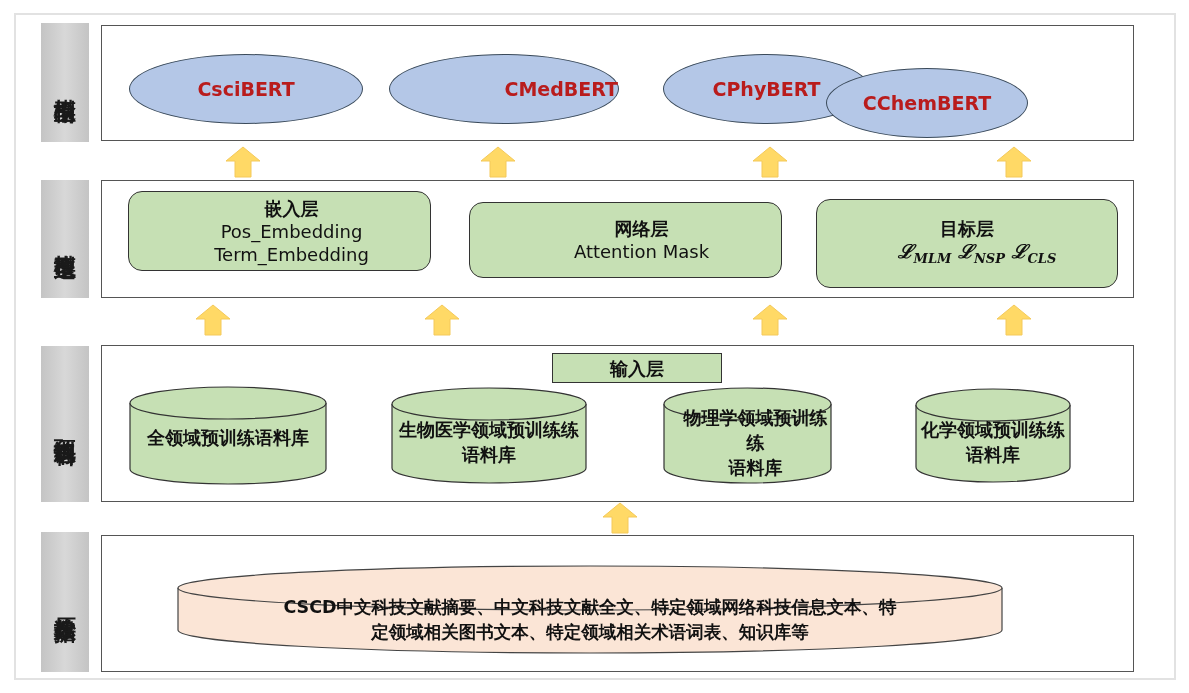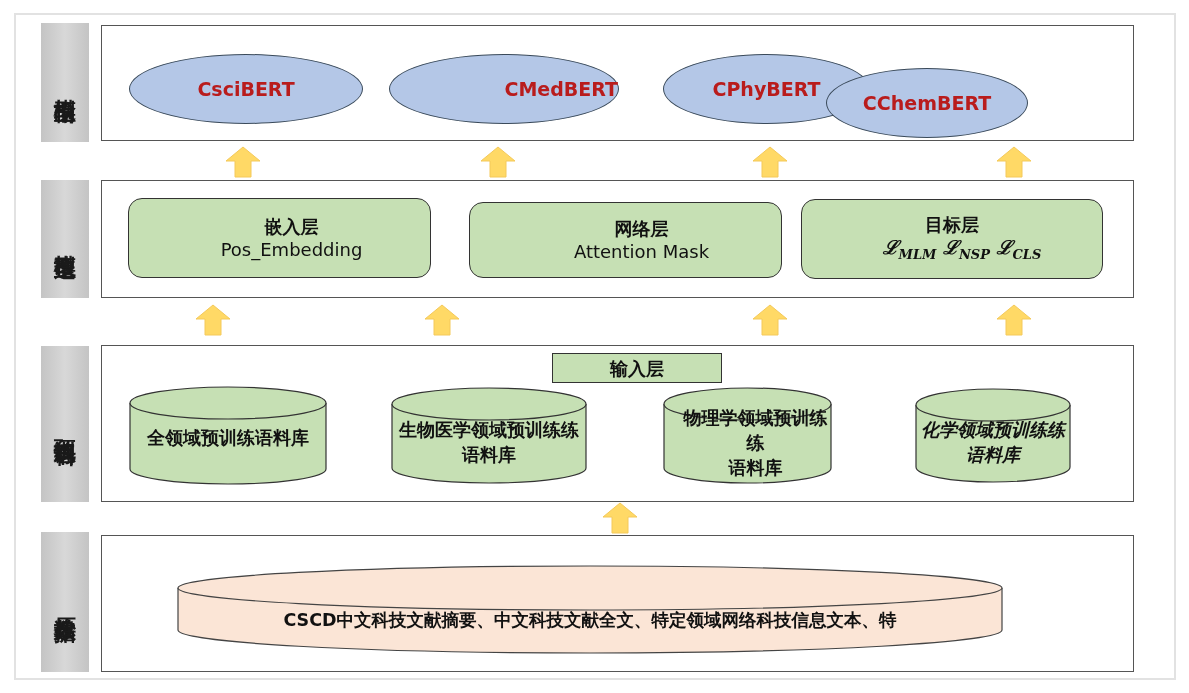--- a/index.html
+++ b/index.html
@@ -65,29 +65,30 @@
     <polygon points="18,1 35,15 26,15 26,31 10,31 10,15 1,15" fill="#ffd966" stroke="#f4c95a" stroke-width="1"></polygon>
   </svg>
 <svg class="arrow" style="left:996px;top:146px;">
     <polygon points="18,1 35,15 26,15 26,31 10,31 10,15 1,15" fill="#ffd966" stroke="#f4c95a" stroke-width="1"></polygon>
   </svg>
 
 <div class="side" style="top:180px;height:118px;">
   <span>模型改造</span>
 </div>
 <div class="panel" style="top:180px;height:118px;">
-  <div class="node rbox" style="left:26px;top:17px;width:303px;height:80px;padding-left:24px;">
+  <div class="node rbox" style="left:26px;top:10px;width:303px;height:80px;padding-left:24px;">
     <span class="zh">嵌入层</span>
     <span>Pos_Embedding</span>
+    <span>Term_Embedding</span>
   </div>
   <div class="node rbox" style="left:367px;top:21px;width:313px;height:76px;padding-left:32px;">
     <span class="zh">网络层</span>
     <span>Attention Mask</span>
   </div>
-  <div class="node rbox" style="left:699px;top:18px;width:302px;height:80px;">
+  <div class="node rbox" style="left:714px;top:18px;width:302px;height:89px;">
     <span class="zh">目标层</span>
     <span class="loss">
       <span>ℒ</span><sub>MLM</sub>
       <span>ℒ</span><sub>NSP</sub>
       <span>ℒ</span><sub>CLS</sub>
     </span>
   </div>
 </div>
 
 <svg class="arrow" style="left:195px;top:304px;">
@@ -133,21 +134,21 @@
   <div class="cyl" style="left:561px;top:41px;width:169px;height:96px;">
     <svg width="169" height="96">
         <path d="M1,17 L1,81 A83.5,15 0 0 0 168,81 L168,17" fill="#c6e0b4" stroke="#333" stroke-width="1.2"></path>
         <ellipse cx="84.5" cy="17" rx="83.5" ry="16" fill="#c6e0b4" stroke="#333" stroke-width="1.2"></ellipse>
       </svg>
     <div class="txt" style="top:28px;bottom:14px;padding-left:16px;">
         <span>物理学领域预训练练</span>
         <span>语料库</span>
       </div>
   </div>
-  <div class="cyl" style="left:813px;top:42px;width:156px;height:94px;font-style:italic;">
+  <div class="cyl" style="left:813px;top:42px;width:156px;height:94px;">
     <svg width="156" height="94">
         <path d="M1,17 L1,79 A77,15 0 0 0 155,79 L155,17" fill="#c6e0b4" stroke="#333" stroke-width="1.2"></path>
         <ellipse cx="78" cy="17" rx="77" ry="16" fill="#c6e0b4" stroke="#333" stroke-width="1.2"></ellipse>
       </svg>
     <div class="txt" style="top:28px;bottom:14px;">
         <span>化学领域预训练练</span>
         <span>语料库</span>
       </div>
   </div>
 </div>
@@ -160,15 +161,16 @@
   <span>原始数据</span>
 </div>
 <div class="panel" style="top:535px;height:137px;">
   <div class="cyl" style="left:75px;top:28px;width:826px;height:92px;">
     <svg width="826" height="92">
         <path d="M1,24 L1,66 A412,23 0 0 0 825,66 L825,24" fill="#fbe5d6" stroke="#444" stroke-width="1.2"></path>
         <ellipse cx="413" cy="24" rx="412" ry="22" fill="#fbe5d6" stroke="#444" stroke-width="1.2"></ellipse>
       </svg>
     <div class="txt" style="top:30px;bottom:10px;font-size:17.5px;">
         <span>CSCD中文科技文献摘要、中文科技文献全文、特定领域网络科技信息文本、特</span>
+        <span>定领域相关图书文本、特定领域相关术语词表、知识库等</span>
       </div>
   </div>
 </div>
 
 </body></html>

